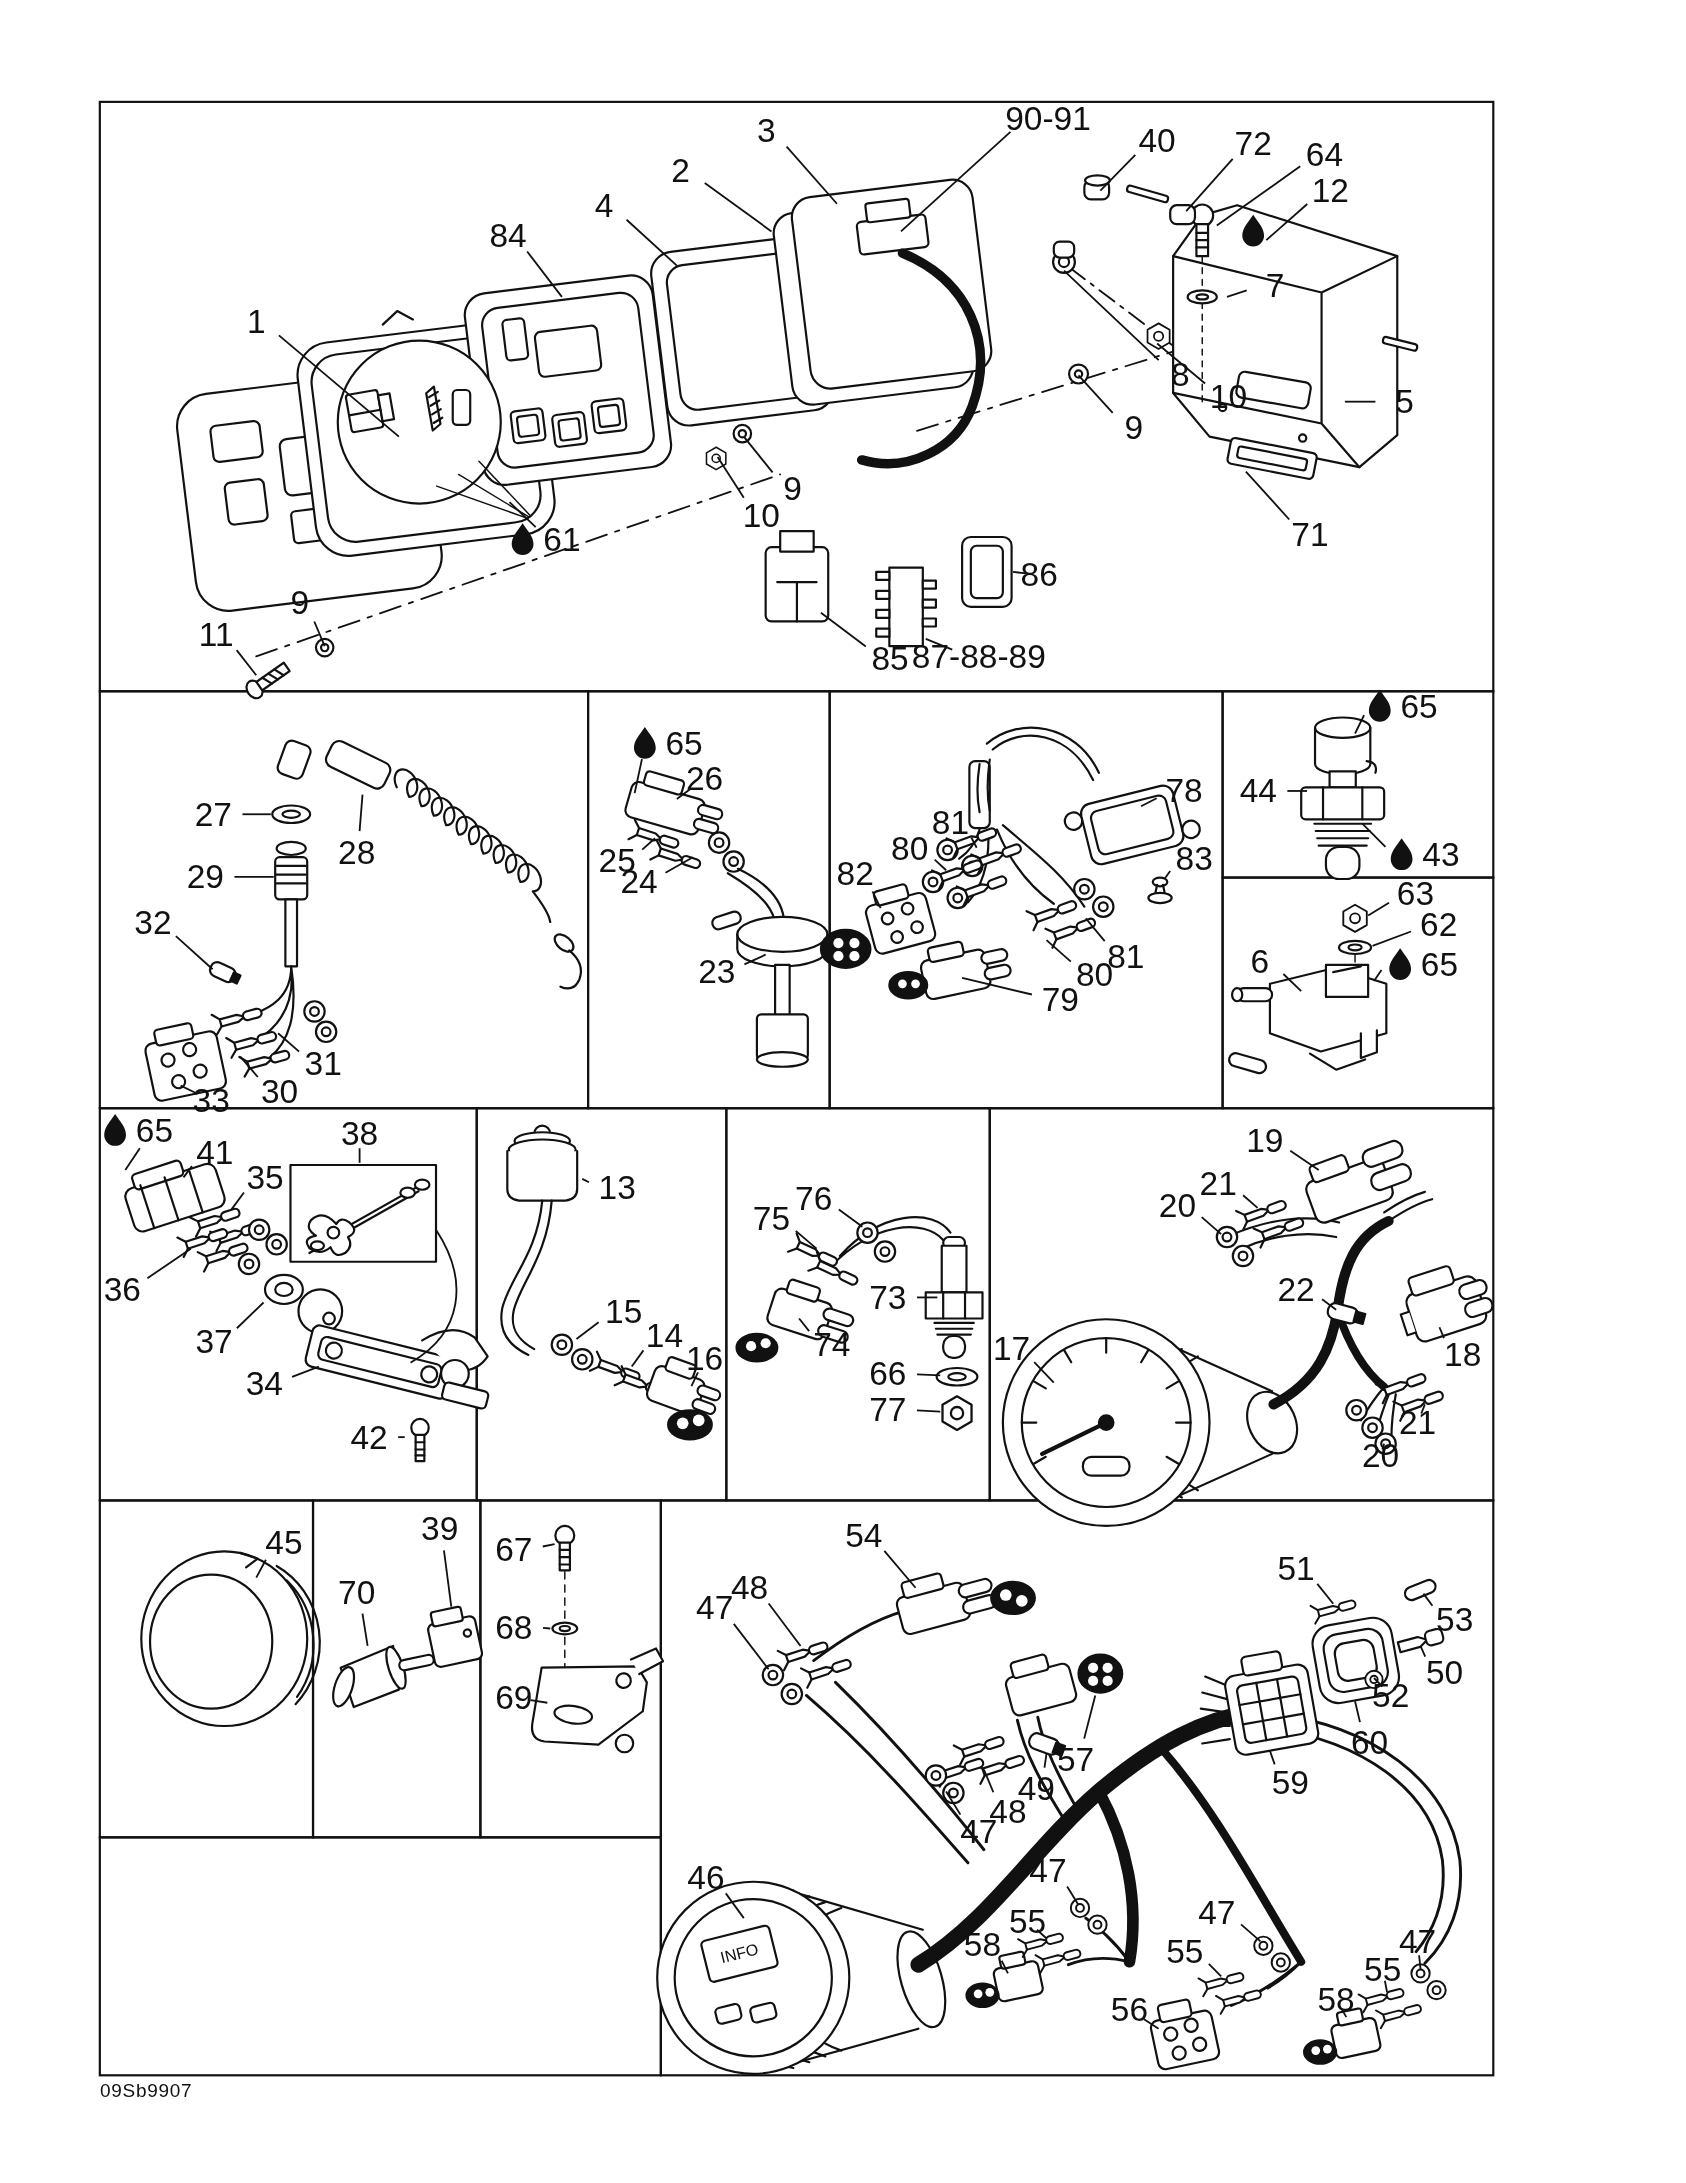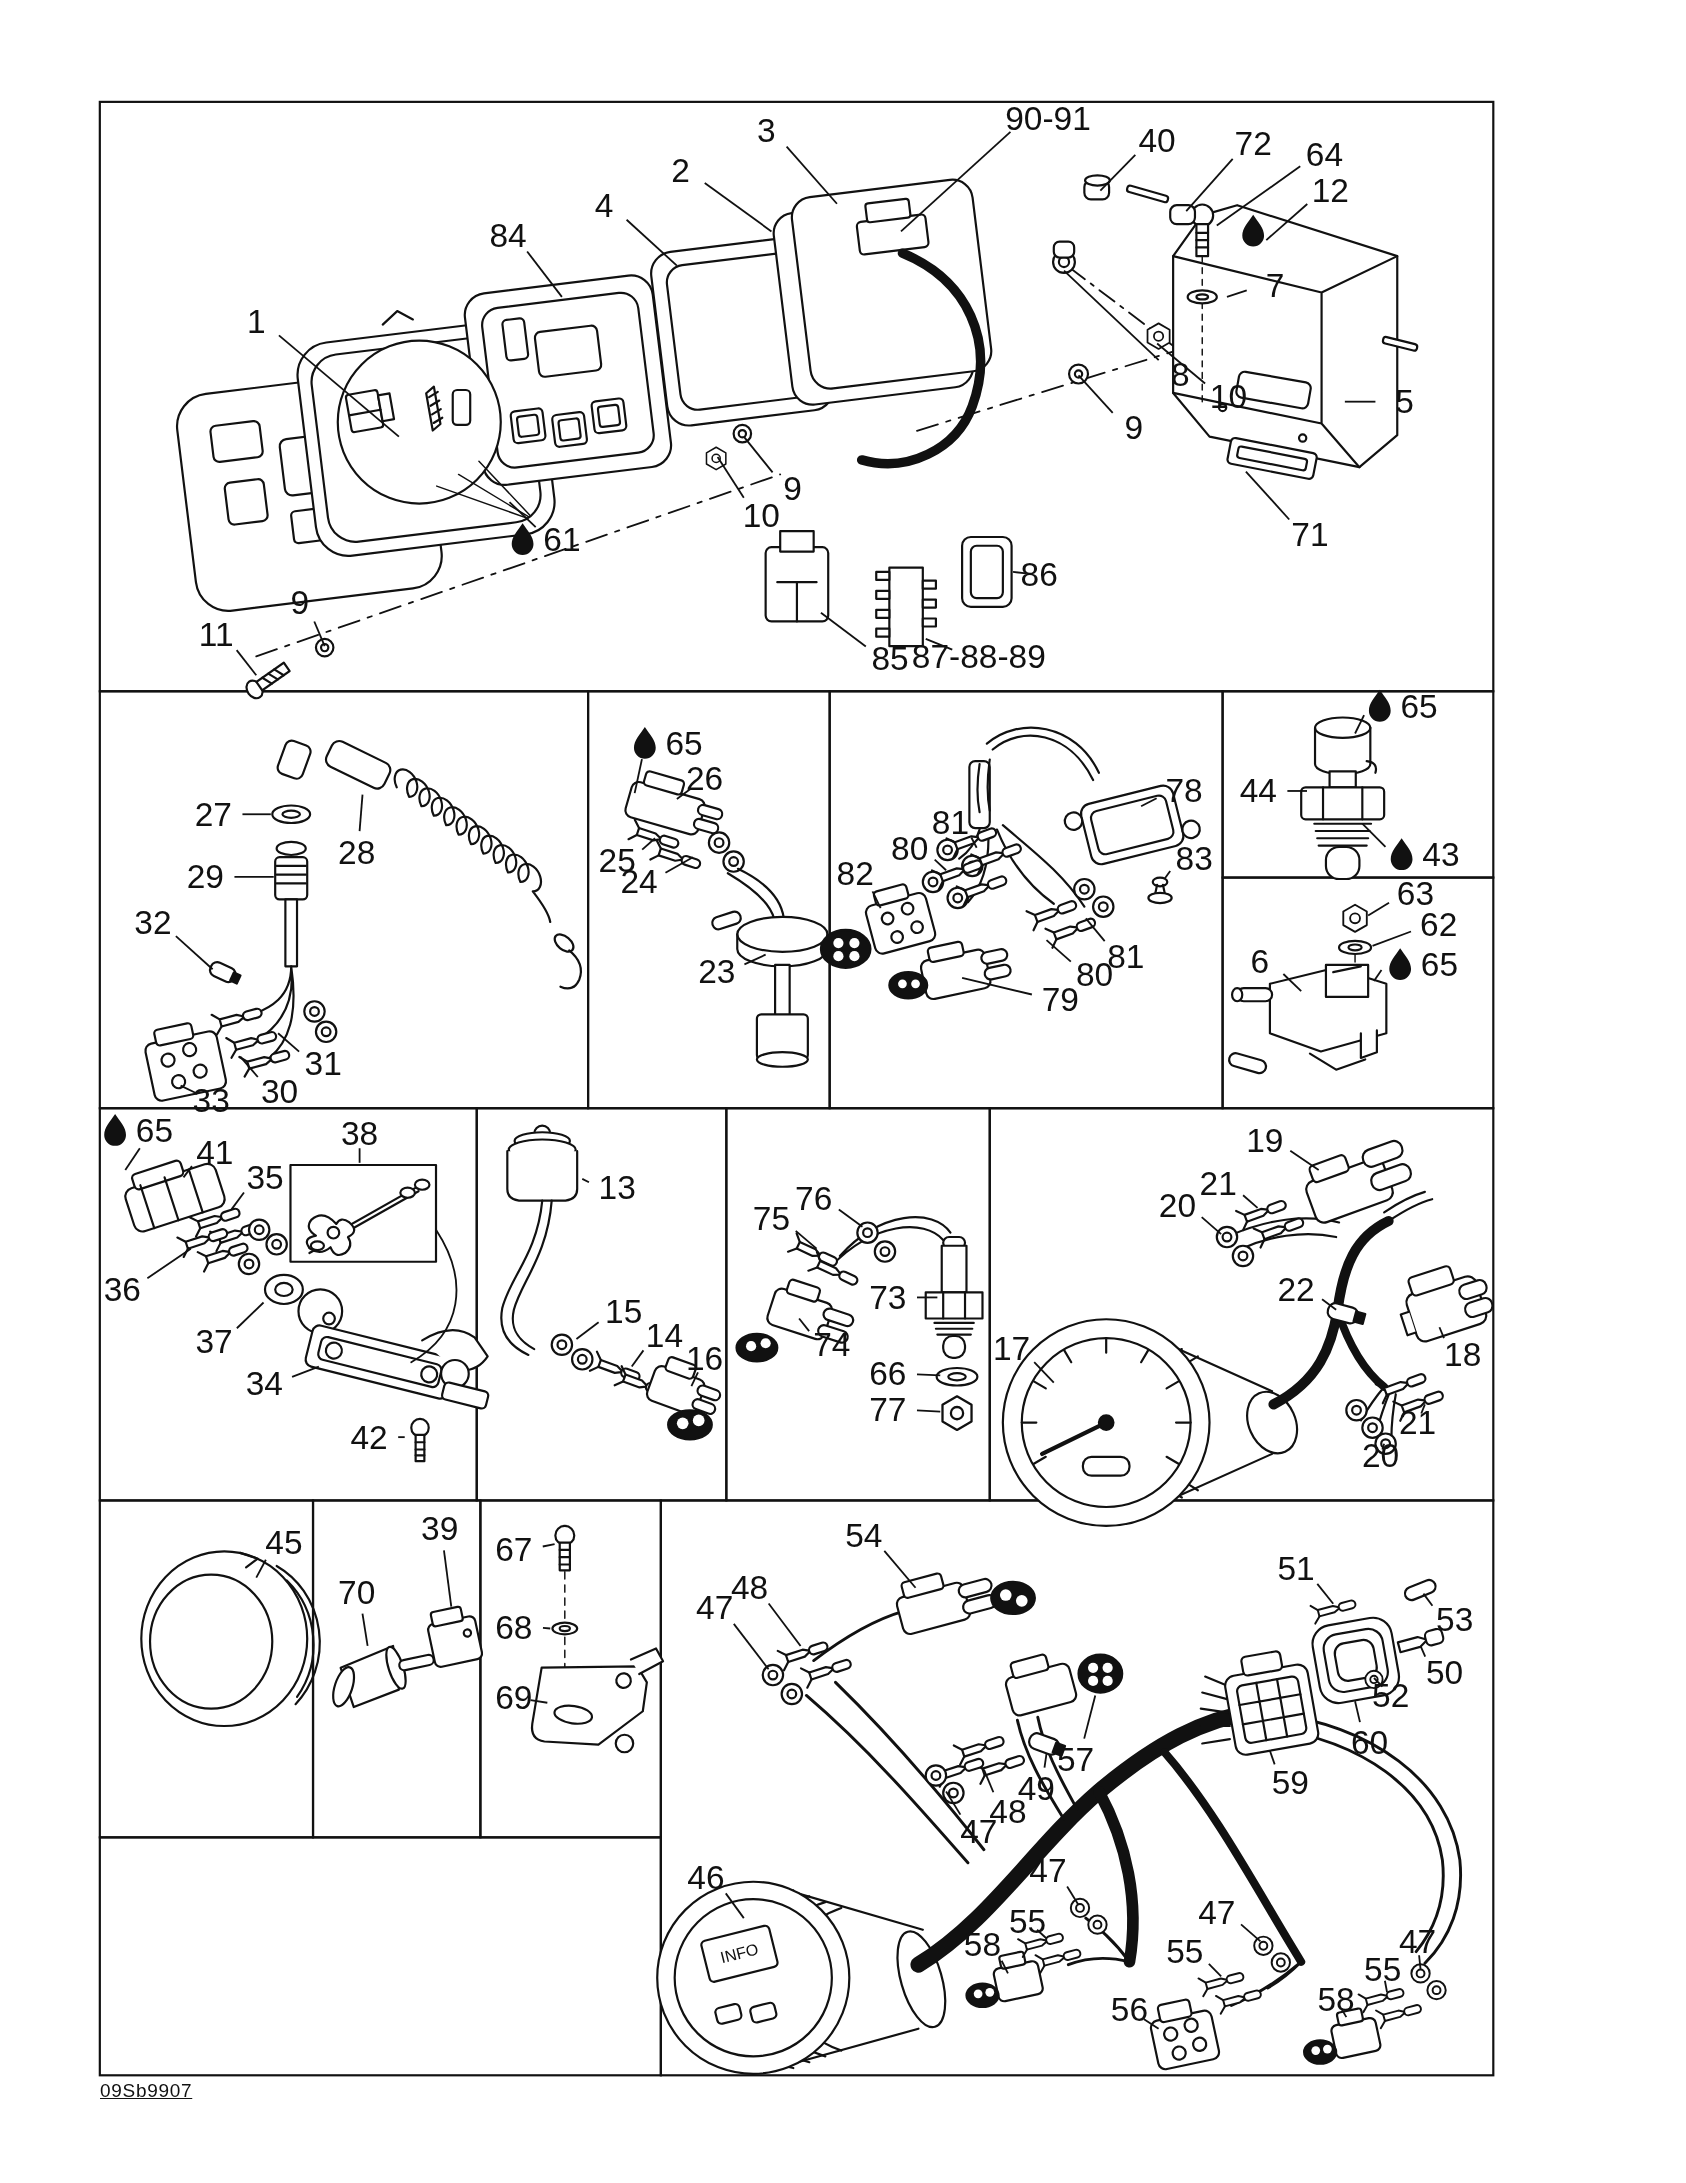--- a/index.html
+++ b/index.html
@@ -1,19 +1,19 @@
 <!DOCTYPE html>
 <html style="font-size:11.6px"><head>
 <meta charset="utf-8">
 <style>
   html,body{margin:0;padding:0;background:#ffffff;}
   body{width:1687px;height:2183px;position:relative;font-family:"Liberation Sans",sans-serif;}
   #stage{position:absolute;left:0;top:0;}
   .callout{font:46px "Liberation Sans",sans-serif;fill:#111;}
-  #footer{position:absolute;left:100px;top:2080px;font:19px "Liberation Sans",sans-serif;color:#111;letter-spacing:0.7px;text-decoration:underline;}
+  #footer{position:absolute;left:100px;top:2080px;font:19px "Liberation Sans",sans-serif;color:#111;letter-spacing:0.7px;}
   .gaugeText{font:22px "Liberation Sans",sans-serif;fill:#111;}
 </style>
 </head>
 <body>
 
 <svg id="stage" width="1687" height="2183" viewBox="0 0 2318 3000" xmlns="http://www.w3.org/2000/svg">
   <defs>
     <g id="seal">
       <circle r="14" fill="#fff"></circle>
         <circle r="6" fill="#fff"></circle>

